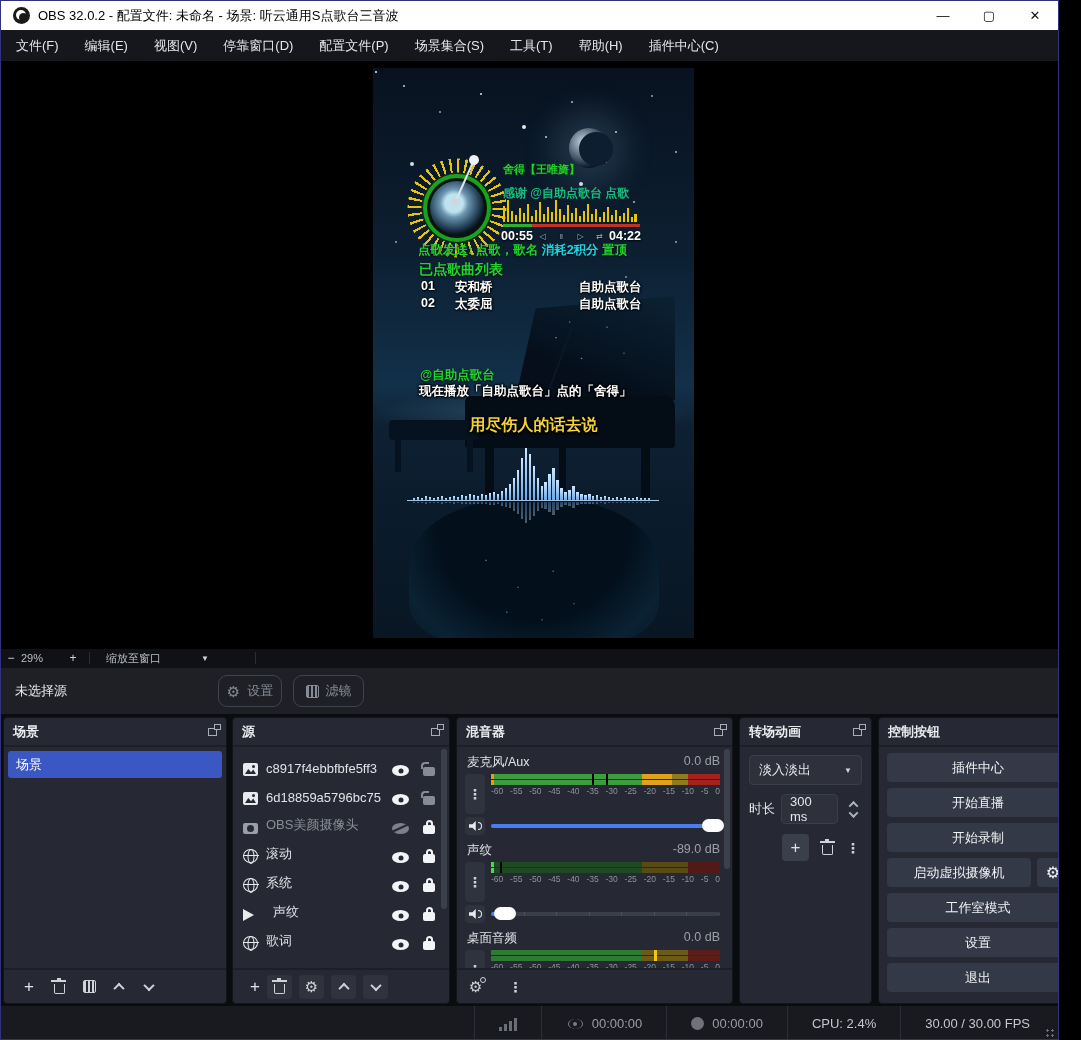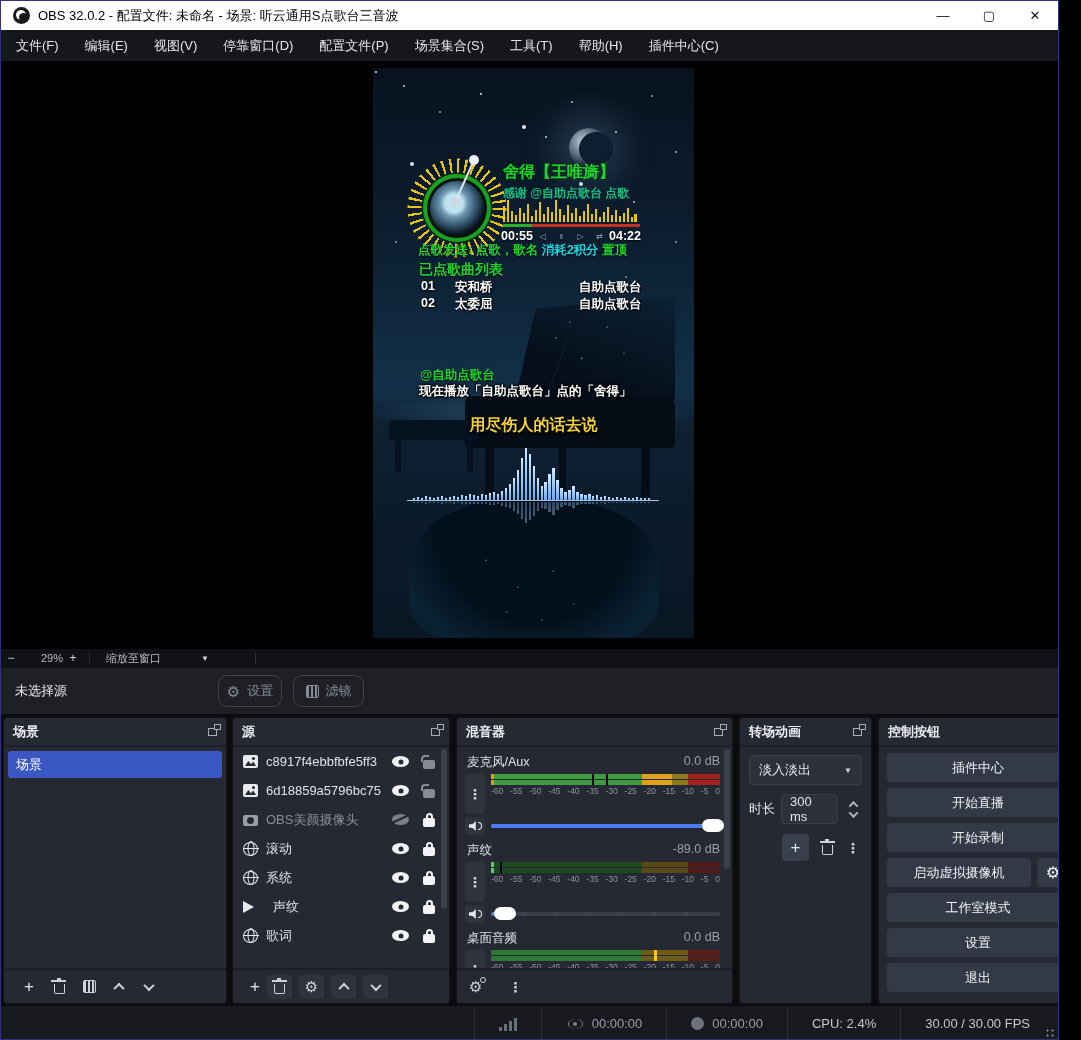--- a/index.html
+++ b/index.html
@@ -67,21 +67,21 @@
   .spokes{position:absolute;left:34px;top:90px;width:100px;height:100px;border-radius:50%;
      background:repeating-conic-gradient(rgba(240,205,15,.95) 0deg 3deg, transparent 3deg 10deg);
      -webkit-mask:radial-gradient(circle,transparent 0 35px,#000 36px 49px,transparent 50px);
              mask:radial-gradient(circle,transparent 0 35px,#000 36px 49px,transparent 50px);}
   .disc{position:absolute;left:50px;top:106px;width:68px;height:68px;border-radius:50%;box-sizing:border-box;
      border:4px solid #1aa21e;background:radial-gradient(circle at 45% 42%,#bfe3ee 0 9px,#6d96b2 14px,#2b4a60 24px,#0a1420 31px);
      box-shadow:0 0 0 1px #06330a, inset 0 0 0 3px #07140c;}
   .tonearm{position:absolute;left:100px;top:92px;width:2px;height:46px;background:#dde5eb;transform:rotate(24deg);transform-origin:top center;}
   .tonearm::before{content:'';position:absolute;left:-4px;top:-5px;width:10px;height:10px;border-radius:50%;background:#eef2f6;}
   .tonearm::after{content:'';position:absolute;left:-3px;bottom:-4px;width:8px;height:8px;border-radius:50%;background:#cfd8df;}
-  .v-song-title{position:absolute;left:130px;top:94px;font-size:16px;font-weight:bold;color:var(--overlay_green);text-shadow:0 0 4px rgba(0,60,0,.8);}
+  .v-song-title{position:absolute;left:130px;top:94px;font-size:11px;font-weight:bold;color:var(--overlay_green);text-shadow:0 0 4px rgba(0,60,0,.8);}
   .v-thanks{position:absolute;left:130px;top:117px;font-size:12px;font-weight:bold;color:var(--overlay_teal);}
   .yspec{position:absolute;left:130px;top:131px;width:136px;height:23px;display:flex;align-items:flex-end;gap:1.6px;}
   .yspec .bar{width:2.4px;background:var(--spec_yellow);}
   .v-progress{position:absolute;left:130px;top:156px;width:137px;height:3px;background:var(--progress_red);}
   .v-progress .fillp{height:100%;background:var(--progress_green);}
   .v-times{position:absolute;left:128px;top:161px;width:140px;display:flex;align-items:center;font-size:12.5px;font-weight:bold;color:#fff;text-shadow:0 1px 2px #000;}
   .v-times .pic{flex:1;text-align:center;font-size:8px;color:#9db6c6;font-weight:normal;}
   .v-cmd{position:absolute;left:45px;top:174px;font-size:12.5px;font-weight:bold;color:var(--overlay_green);text-shadow:0 1px 2px rgba(0,0,0,.8);white-space:nowrap;}
   .v-cmd .cyan{color:var(--overlay_cyan);} 
   .v-list-title{position:absolute;left:46px;top:193px;font-size:14px;font-weight:bold;color:var(--overlay_green);text-shadow:0 1px 2px rgba(0,0,0,.8);}
@@ -94,21 +94,21 @@
       text-shadow:-1px 0 2px #000,1px 0 2px #000,0 2px 3px #000;}
   .bspec{position:absolute;left:40px;top:378px;width:240px;height:54px;display:flex;align-items:flex-end;gap:1.8px;}
   .bspec .bar{width:2.2px;background:linear-gradient(180deg,#cfe7ff,#6aa8e8);}
   .bspec-line{position:absolute;left:34px;top:432px;width:252px;height:1px;background:rgba(195,225,250,.85);}
   .bspec-refl{position:absolute;left:40px;top:434px;width:240px;height:24px;display:flex;align-items:flex-start;gap:1.8px;opacity:.35;}
   .bspec-refl .bar{width:2.2px;background:linear-gradient(0deg,#cfe7ff,#6aa8e8);}
 
   
   .zoomrow{position:absolute;left:0;top:648px;right:0;height:18px;background:#0f1114;display:flex;align-items:center;font-size:11px;color:#b9bdc4;}
   .zbtn{width:20px;text-align:center;font-size:12px;color:#cfd3d9;}
-  .zlevel{width:42px;text-align:right;}
+  .zlevel{width:42px;text-align:left;}
   .zsep{width:1px;height:12px;background:#2a2d34;margin:0 6px;}
   .zfit{padding:0 10px;}
   .zarrow{font-size:8px;color:#cfd3d9;padding:0 40px 0 30px;}
 
   
   .ctxbar{position:absolute;left:0;top:666px;right:0;height:47px;background:#1e2026;border-top:1px solid #101216;border-bottom:1px solid #0b0c0f;}
   .ctx-label{position:absolute;left:14px;top:14px;font-size:13px;color:#e8eaee;}
   .ctx-btn{position:absolute;top:7px;height:32px;border:1px solid #3e434d;border-radius:9px;display:flex;align-items:center;justify-content:center;gap:7px;color:#868b95;font-size:13px;box-sizing:border-box;}
   .ctx-settings{left:217px;width:64px;}
   .ctx-filters{left:292px;width:71px;}
@@ -133,21 +133,21 @@
   .chev-up{transform:rotate(-135deg) translate(-1px,-1px);}
   .chev-down{transform:rotate(45deg) translate(-1px,-1px);}
   .kebab-glyph{font-size:14px;font-weight:bold;color:#cfd2d8;line-height:1;}
 
   
   #panel-scenes{left:2px;width:224px;}
   .scene-item{margin:4px;height:27px;border-radius:3px;display:flex;align-items:center;padding:0 8px;font-size:13px;color:#fff;background:var(--accent);}
   
   #panel-sources{left:231px;width:218px;}
   .src-body{position:absolute;left:0;top:29px;right:0;bottom:33px;overflow:hidden;}
-  .src-row{height:29px;display:flex;align-items:center;padding:0 6px 0 10px;gap:8px;font-size:13px;color:#dfe2e7;}
+  .src-row{height:29px;display:flex;align-items:flex-end;padding:0 6px 0 10px;gap:8px;font-size:13px;color:#dfe2e7;}
   .src-label{flex:1;overflow:hidden;white-space:nowrap;}
   .row-dim .src-label{color:#8a8e96;}
   .src-ic{position:relative;width:15px;height:13px;flex:0 0 15px;}
   .ic-image{background:#e8eaee;border-radius:2px;}
   .ic-image::before{content:'';position:absolute;top:2px;right:3px;width:3px;height:3px;border-radius:50%;background:#262933;}
   .ic-image::after{content:'';position:absolute;left:2px;right:2px;bottom:2px;height:6px;background:#262933;clip-path:polygon(0 100%,30% 15%,55% 70%,75% 25%,100% 100%);}
   .ic-camera{background:#e8eaee;border-radius:2px;height:11px !important;margin-top:1px;}
   .ic-camera::before{content:'';position:absolute;left:4px;top:2px;width:7px;height:7px;border-radius:50%;background:#262933;}
   .row-dim .ic-camera{background:#9a9ea6;}
   .ic-globe{width:14px;height:14px;border:1.5px solid #e8eaee;border-radius:50%;box-sizing:border-box;}

